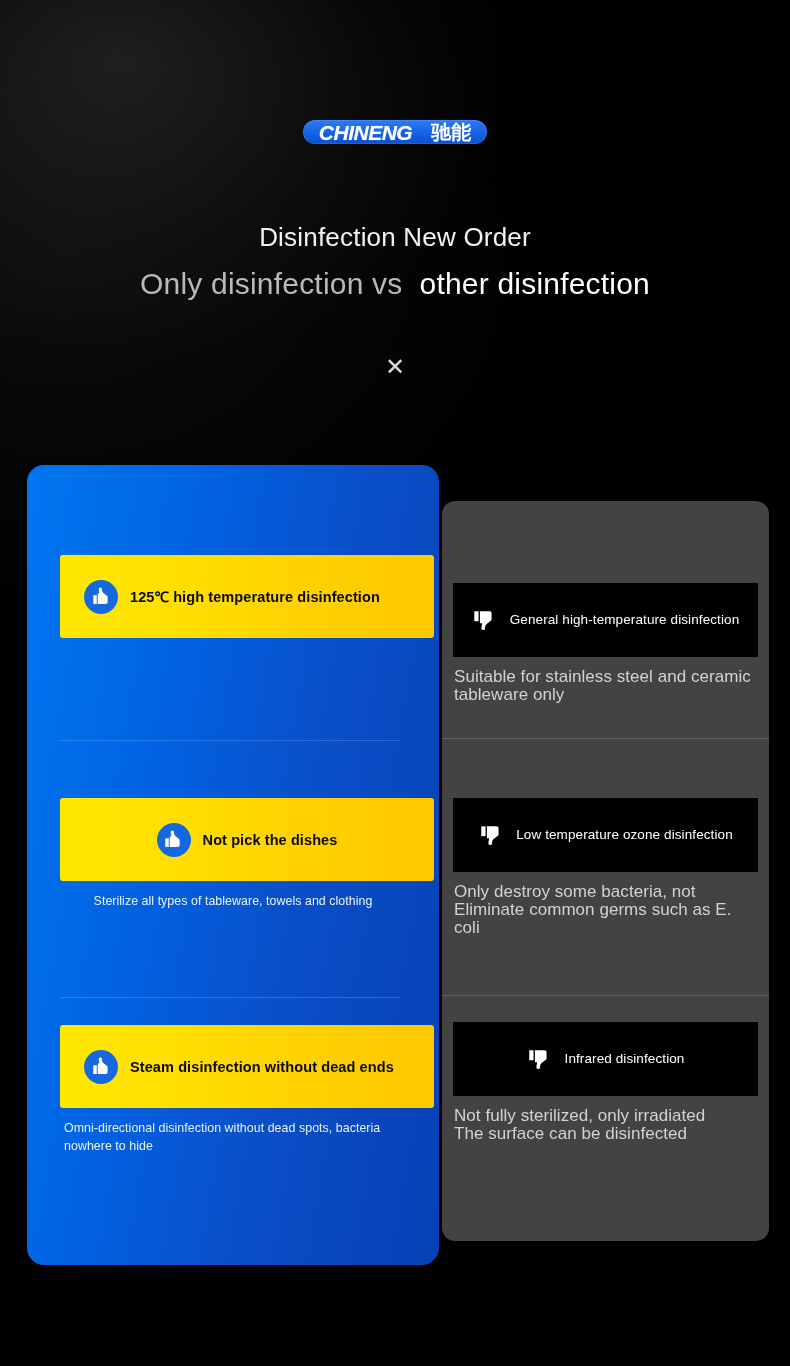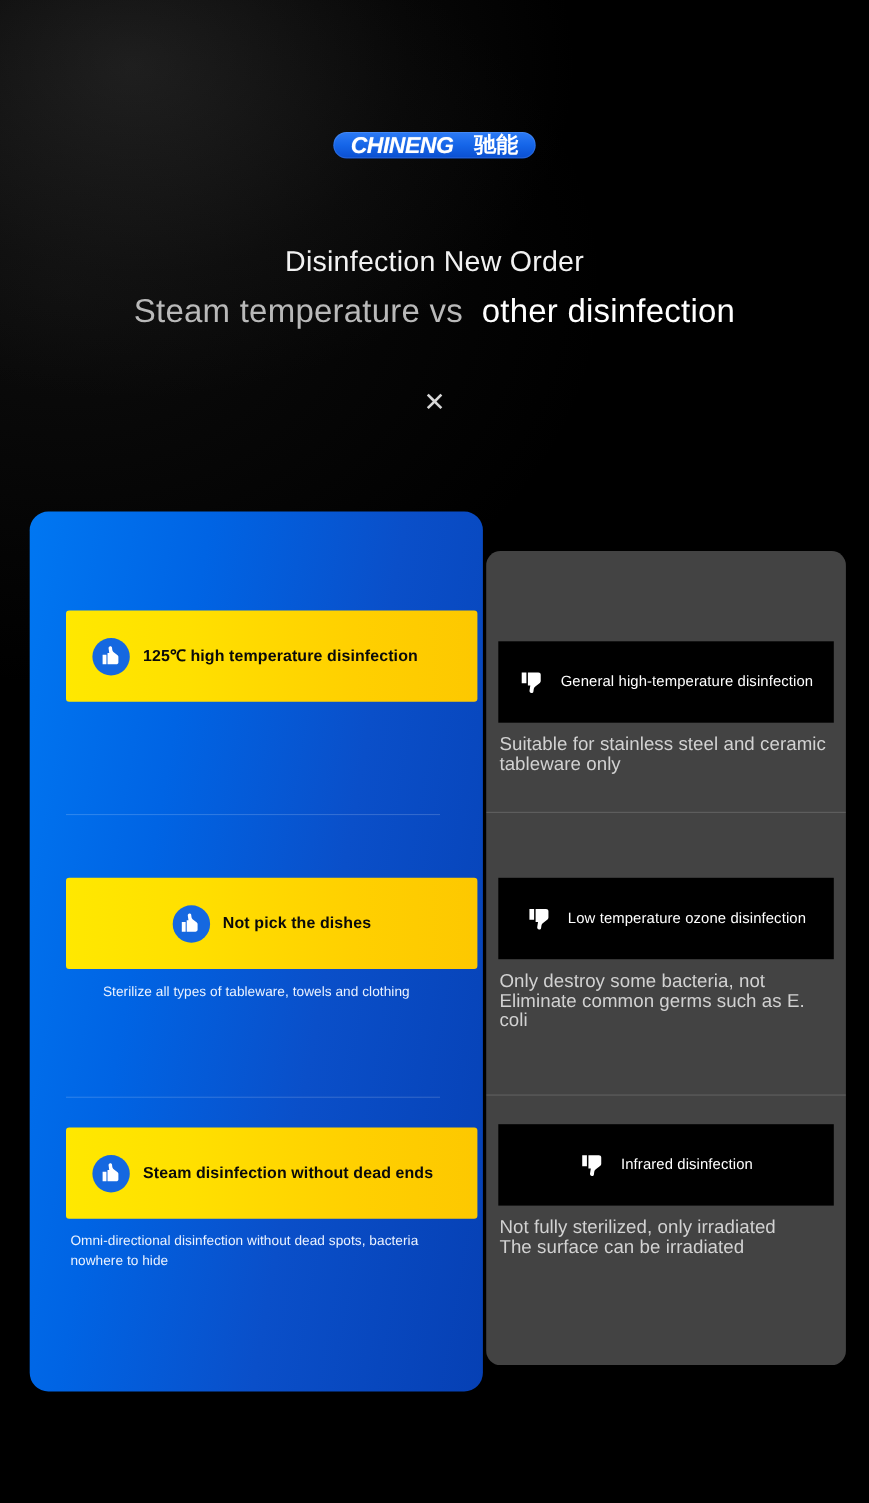--- a/index.html
+++ b/index.html
@@ -230,21 +230,21 @@
 
   <div class="logo-wrap">
     <div class="logo-pill">
       <span class="logo-en">CHINENG</span>
       <span class="logo-cn">驰能</span>
     </div>
   </div>
 
   <div class="head-block">
     <div class="head-line1">Disinfection New Order</div>
-    <div class="head-line2"><span class="seg-a">Steam temperature vs</span><span class="seg-b">  other disinfection</span></div>
+    <div class="head-line2"><span class="seg-a">Only disinfection vs</span><span class="seg-b">  other disinfection</span></div>
   </div>
 
   <div class="x-mark">✕</div>
 
   <div class="card-right">
 
     <div class="r-divider d1"></div>
     <div class="r-divider d2"></div>
 
     <div class="r-row r1">
@@ -281,21 +281,21 @@
         <span class="thumb-down">
           <svg viewBox="0 0 24 24" aria-hidden="true">
             <path fill="#ffffff" d="M2.2 3.2h4.1v9.4H2.2z"></path>
             <path fill="#ffffff" d="M7.6 3.2h9.1c1.2 0 2.1.8 2.1 1.9v5.6c0 .6-.3 1.2-.8 1.6l-4.2 3.3c-.6.5-1 1.2-1.1 2l-.3 2.2c-.1.9-.9 1.5-1.8 1.4-1-.1-1.7-1-1.6-2l.7-4.6H7.6V3.2z"></path>
           </svg>
         </span>
         <span class="black-label">Infrared disinfection</span>
       </div>
       <div class="r-sub">
         <div>Not fully sterilized, only irradiated</div>
-        <div>The surface can be irradiated</div>
+        <div>The surface can be disinfected</div>
       </div>
     </div>
 
   </div>
 
   <div class="card-left">
 
     <div class="l-divider d1"></div>
     <div class="l-divider d2"></div>
 

